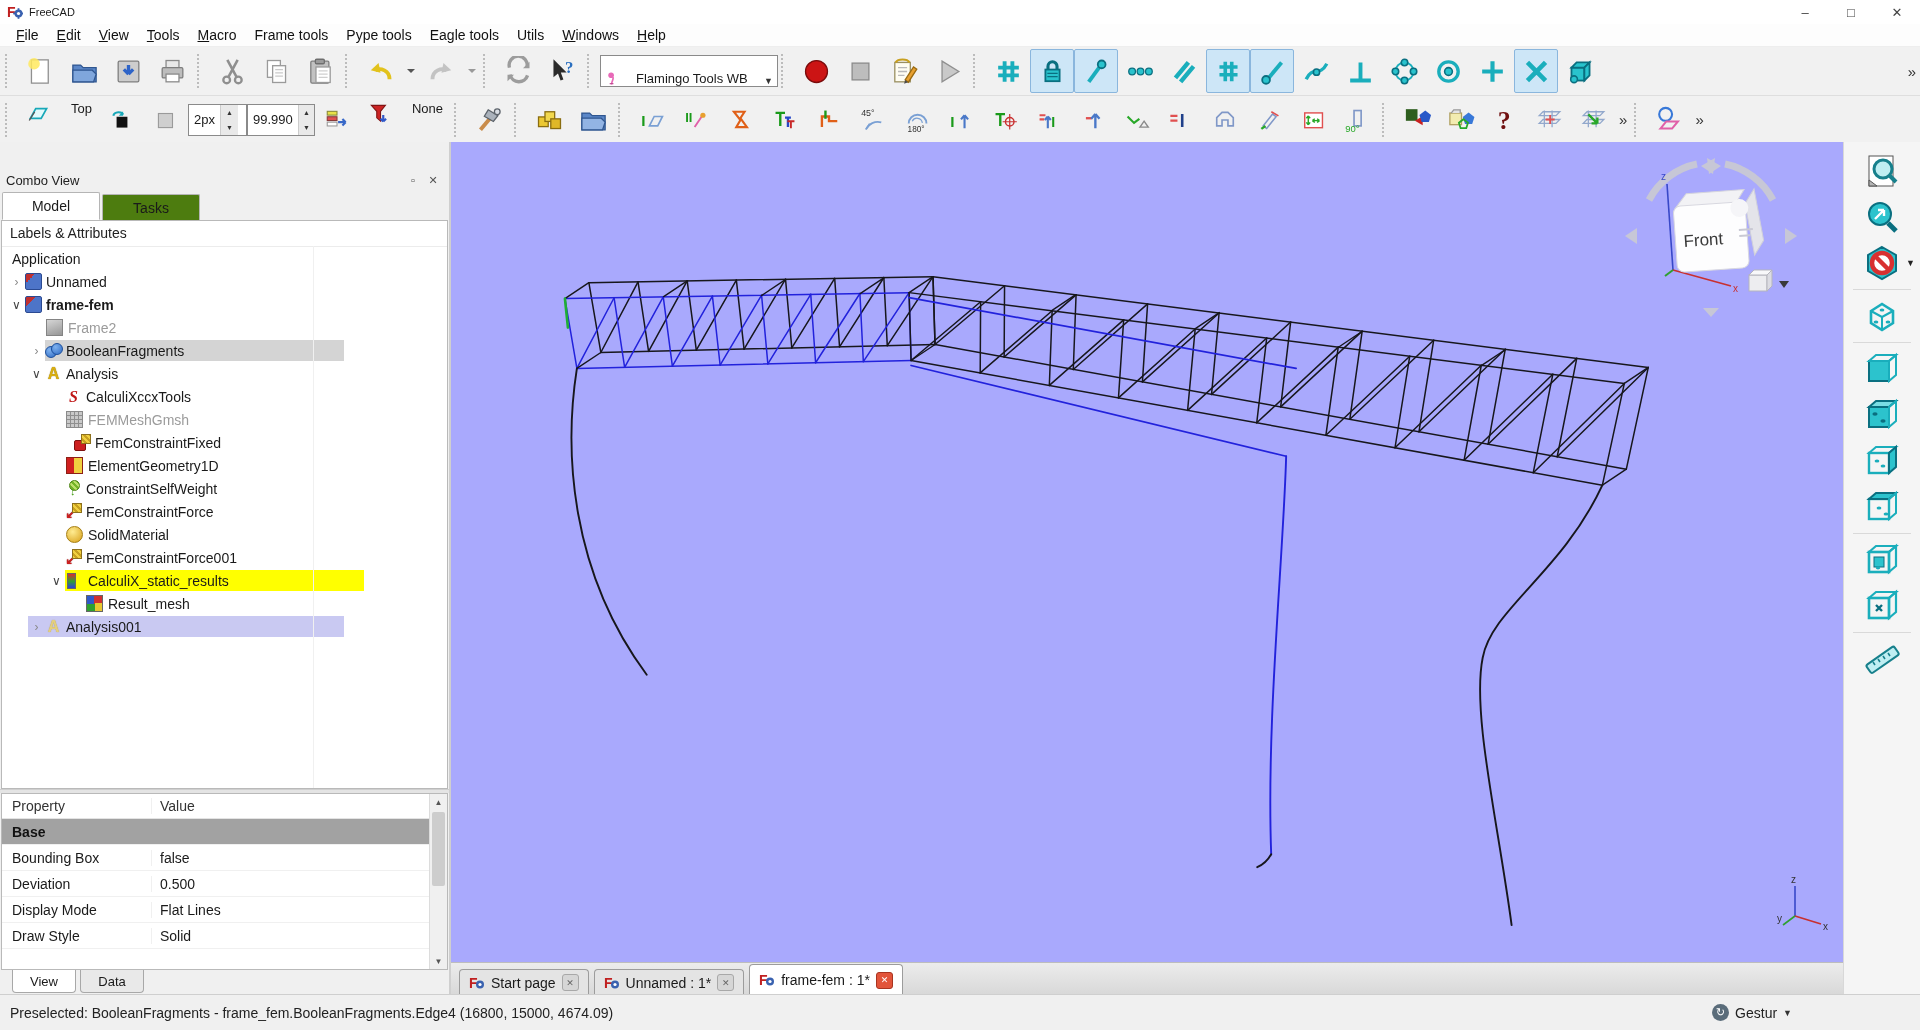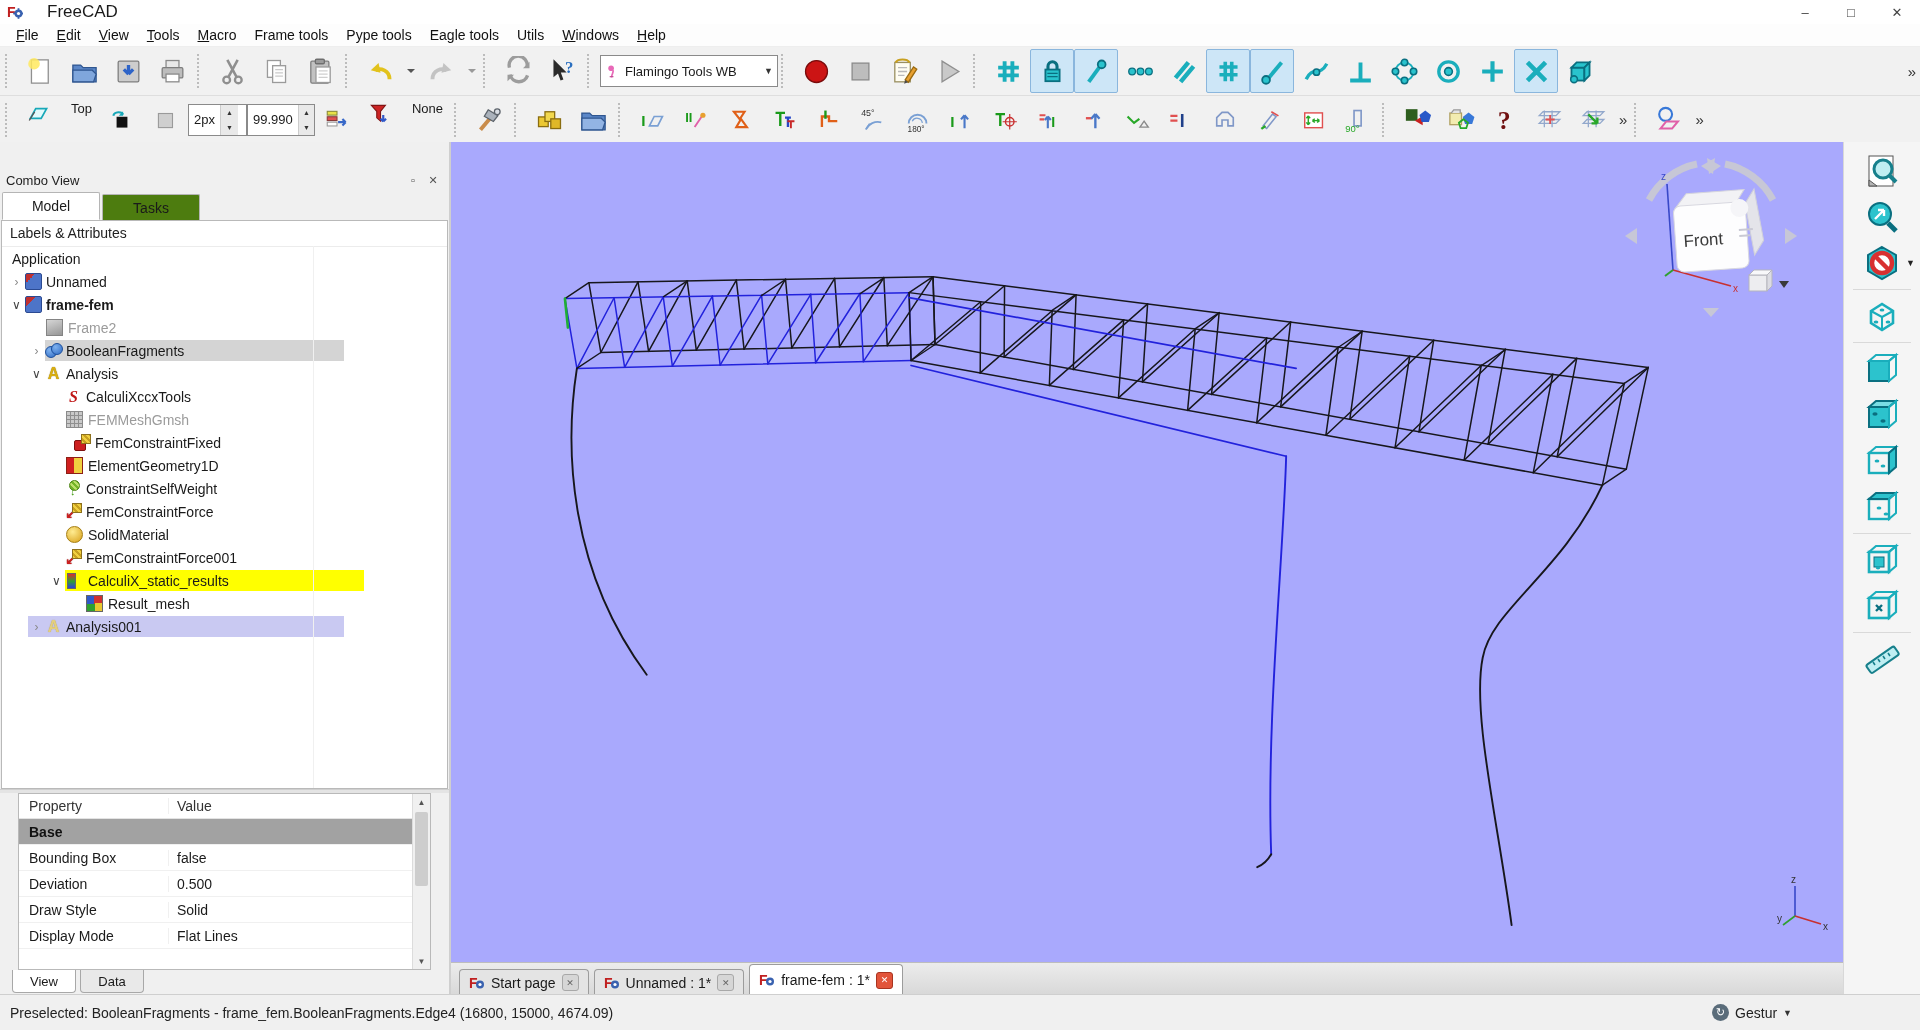--- a/index.html
+++ b/index.html
@@ -1,36 +1,36 @@
 <!DOCTYPE html>
 <html><head>
 <meta charset="utf-8">
 <style>
   html,body{margin:0;padding:0;background:#444}
   #app{position:relative;width:1920px;height:1030px;background:#f0f0f0;
        font-family:"Liberation Sans","DejaVu Sans",sans-serif;font-size:14px;color:#1a1a1a;overflow:hidden;user-select:none}
   
   #titlebar{height:24px;background:#fff;display:flex;align-items:center;padding-left:7px}
-  #titlebar .apptitle{font-size:17px;margin-left:24px;flex:1}
+  #titlebar .apptitle{font-size:11px;margin-left:6px;flex:1}
   .wbtn{width:46px;height:24px;display:flex;align-items:center;justify-content:center;font-size:13px;color:#444}
   
   #menubar{height:22px;background:#fdfdfd;display:flex;align-items:center;padding-left:7px;border-bottom:1px solid #eee}
   .menu-item{padding:0 9px;font-size:14px;color:#111}
   
   .toolbar{height:47px;background:#f1f1f1;display:flex;align-items:center;border-bottom:1px solid #dedede;padding-left:2px}
   #toolbar1{height:48px}
   .grip{width:6px;height:34px;border-left:2px dotted #bcbcbc;margin:0 5px 0 3px}
   .tb{width:42px;height:42px;display:flex;align-items:center;justify-content:center;border:1px solid transparent;border-radius:2px;flex:none}
   .tb svg{width:31px;height:31px}
   .tb.small svg{width:26px;height:26px}
   .tb.sel{background:#cde6f7;border-color:#8ab6dd}
   .tb.narrow{width:15px}
   .tb.narrow svg{width:10px;height:10px}
   .overflow{font-size:15px;color:#333;padding:0 4px;flex:none}
-  #wb-combo{display:flex;align-items:center;background:#fff;border:1px solid #8a8a8a;height:30px;width:168px;padding:0 4px;gap:5px;flex:none}
+  #wb-combo{display:flex;align-items:flex-end;background:#fff;border:1px solid #8a8a8a;height:30px;width:168px;padding:0 4px;gap:16px;flex:none}
   #wb-combo .lbl{flex:1;font-size:13px}
   #wb-combo .arr{font-size:9px;color:#333}
   .spin{display:flex;border:1px solid #8a8a8a;background:#fff;height:30px;align-items:stretch;flex:none}
   .spin .val{padding:0 5px;font-size:13px;display:flex;align-items:center}
   .spin .arrs{width:17px;border-left:1px solid #ccc;display:flex;flex-direction:column}
   .spin .arrs div{flex:1;font-size:7px;color:#333;display:flex;align-items:center;justify-content:center;background:#e9e9e9}
   .tbtn{display:flex;gap:19px;height:38px;padding:0 7px;border:1px solid transparent;flex:none}
   .tbtn span{font-size:13px}
   .tbtn svg{width:26px;height:26px}
   .spacer{flex:1}
@@ -77,21 +77,21 @@
   .ti-geo1d{background:linear-gradient(90deg,#d02020 0 45%,#f0d040 45%);border:1px solid #8d2015;box-sizing:border-box;margin:1px}
   .ti-weight::before{content:"";position:absolute;left:4px;top:0;width:9px;height:9px;border-radius:50%;background:repeating-linear-gradient(45deg,#bde06a 0 2px,#74b426 2px 4px);border:1px solid #4d8512}
   .ti-weight::after{content:"↓";position:absolute;left:5px;top:5px;color:#3f9a10;font-weight:bold;font-size:11px}
   .ti-force::before{content:"↙";position:absolute;left:0;top:3px;color:#cc2020;font-weight:bold;font-size:14px;text-shadow:0 0 1px #701010}
   .ti-force::after{content:"";position:absolute;right:0;top:0;width:8px;height:8px;background:repeating-linear-gradient(45deg,#f0d040 0 2px,#c8a020 2px 4px);border:1px solid #8d701c}
   .ti-material{background:radial-gradient(circle at 38% 32%,#ffec92,#d8a018);border-radius:50%;border:1px solid #a57d10;box-sizing:border-box;margin:1px}
   .ti-results{width:9px !important;margin:0 8px 0 2px;background:linear-gradient(180deg,#d83030,#2fa030 52%,#3040d8);border:1px solid #666;box-sizing:border-box;height:16px}
   .ti-mesh-color{background:conic-gradient(#d03030 0 25%,#e8c830 0 50%,#2fa030 0 75%,#3058c8 0);border:1px solid #666;box-sizing:border-box;margin:1px}
   
   #prop-split{height:3px;background:#e4e4e4;border-top:1px solid #cfcfcf}
-  #prop{height:175px;background:#fff;border:1px solid #b9b9b9;margin:0 18px;display:flex}
+  #prop{height:175px;background:#fff;border:1px solid #b9b9b9;margin:0 1px;display:flex}
   #prop-grid{flex:1;overflow:hidden}
   .prow{height:25px;display:flex;border-bottom:1px solid #f0f0f0;font-size:14px;align-items:center}
   .prow .c1{width:150px;padding-left:10px;border-right:1px solid #f0f0f0;box-sizing:border-box}
   .prow .c2{flex:1;padding-left:8px}
   .prow.header{height:24px;color:#333;border-bottom:1px solid #e3e3e3}
   .prow.group{background:#a2a2a2;font-weight:bold;color:#111}
   .prow.group .c1{border-right:none}
   #prop-scroll{width:17px;background:#f0f0f0;border-left:1px solid #dcdcdc;display:flex;flex-direction:column;align-items:center}
   #prop-scroll .sarr{height:16px;font-size:8px;color:#555;display:flex;align-items:center}
   #prop-scroll .sthumb{width:13px;height:74px;background:#cdcdcd;border-radius:2px;margin:2px 0}
@@ -755,26 +755,26 @@
             </div>
             <div class="prow">
               <span class="c1">Bounding Box</span>
               <span class="c2">false</span>
             </div>
             <div class="prow">
               <span class="c1">Deviation</span>
               <span class="c2">0.500</span>
             </div>
             <div class="prow">
+              <span class="c1">Display Mode</span>
+              <span class="c2">Flat Lines</span>
+            </div>
+            <div class="prow">
               <span class="c1">Draw Style</span>
               <span class="c2">Solid</span>
-            </div>
-            <div class="prow">
-              <span class="c1">Display Mode</span>
-              <span class="c2">Flat Lines</span>
             </div>
           </div>
         <div id="prop-scroll">
           <div class="sarr">▲</div>
           <div class="sthumb"></div>
           <div class="strack"></div>
           <div class="sarr">▼</div>
         </div>
       </div>
       <div id="vd-tabs">

